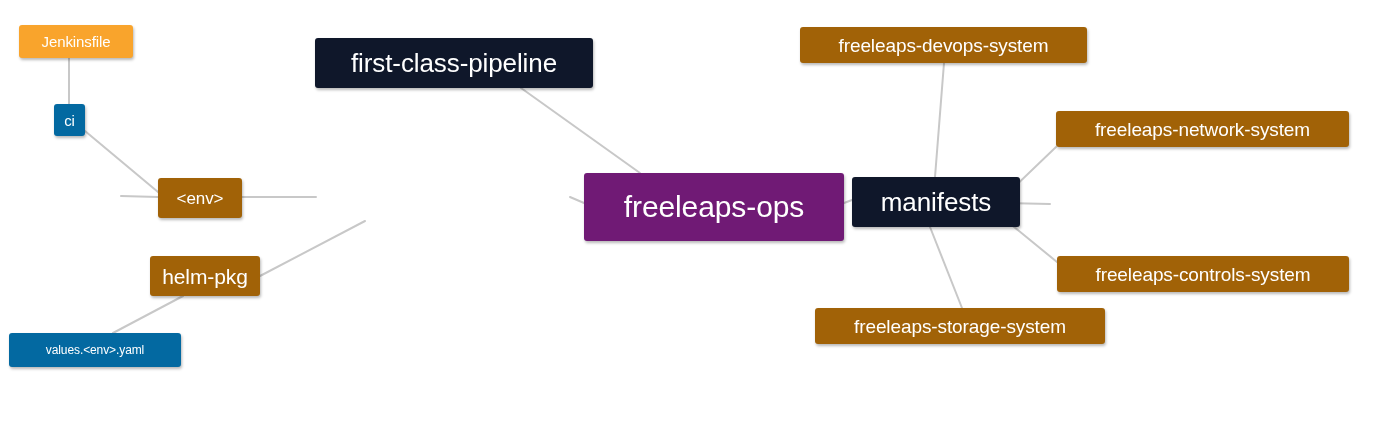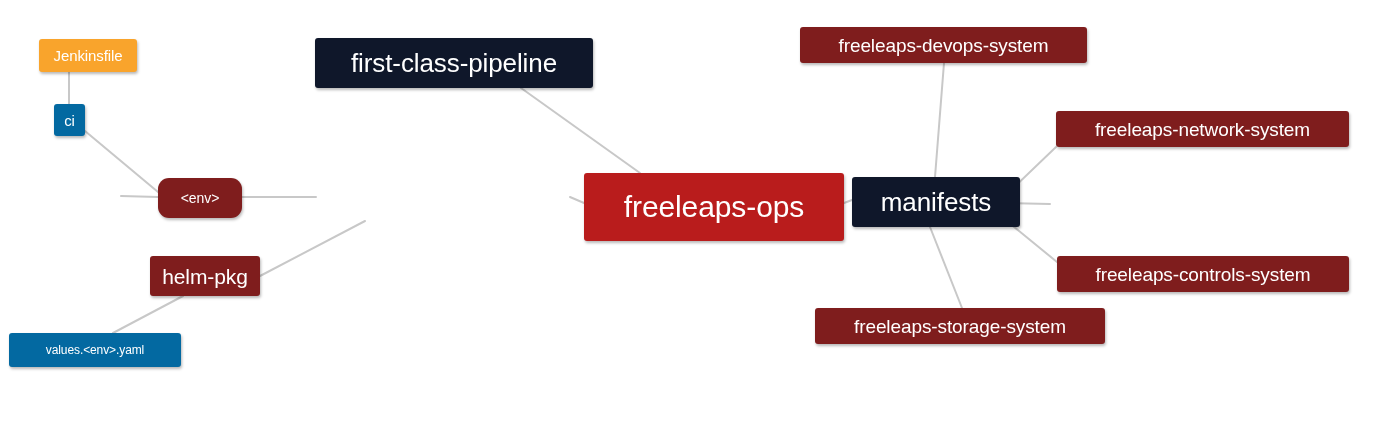--- a/index.html
+++ b/index.html
@@ -34,23 +34,23 @@
     align-items: center;
     justify-content: center;
     color: #ffffff;
     white-space: nowrap;
     border-radius: 3px;
     box-shadow: 1px 2px 3px rgba(0,0,0,0.28);
     line-height: 1;
     letter-spacing: -0.1px;
     z-index: 3;
   }
-  .n-root    { background: #b91c1c; }
+  .n-root    { background: #701a75; }
   .n-blue    { background: #0f172a; }
-  .n-green   { background: #7f1d1d; }
+  .n-green   { background: #a16207; }
   .n-orange  { background: #f9a42c; }
   .n-red     { background: #0369a1; }
 </style>
 </head>
 <body>
 
 <div id="canvas">
   <svg id="edges" viewBox="0 0 1390 421" preserveAspectRatio="none">
       <line x1="69" y1="58" x2="69" y2="104" stroke="#c8c8c8" stroke-width="2" stroke-linecap="round"></line>
       <line x1="85" y1="131" x2="158" y2="192" stroke="#c8c8c8" stroke-width="2" stroke-linecap="round"></line>
@@ -63,22 +63,22 @@
       <line x1="844" y1="203" x2="852" y2="200" stroke="#c8c8c8" stroke-width="2" stroke-linecap="round"></line>
       <line x1="944" y1="63" x2="935" y2="177" stroke="#c8c8c8" stroke-width="2" stroke-linecap="round"></line>
       <line x1="1056" y1="147" x2="1008" y2="193" stroke="#c8c8c8" stroke-width="2" stroke-linecap="round"></line>
       <line x1="1050" y1="204" x2="1008" y2="203" stroke="#c8c8c8" stroke-width="2" stroke-linecap="round"></line>
       <line x1="1057" y1="262" x2="1008" y2="222" stroke="#c8c8c8" stroke-width="2" stroke-linecap="round"></line>
       <line x1="962" y1="308" x2="930" y2="227" stroke="#c8c8c8" stroke-width="2" stroke-linecap="round"></line>
     </svg>
 <div class="node n-root" style="left: 584px; top: 173px; width: 260px; height: 68px; font-size: 30px;">freeleaps-ops</div>
     <div class="node n-blue" style="left: 315px; top: 38px; width: 278px; height: 50px; font-size: 26px;">first-class-pipeline</div>
     <div class="node n-blue" style="left: 852px; top: 177px; width: 168px; height: 50px; font-size: 26px;">manifests</div>
-    <div class="node n-green" style="left: 158px; top: 178px; width: 84px; height: 40px; font-size: 14px; border-radius: 11px;">&lt;env&gt;</div>
+    <div class="node n-green" style="left: 158px; top: 178px; width: 84px; height: 40px; font-size: 17px;">&lt;env&gt;</div>
     <div class="node n-green" style="left: 150px; top: 256px; width: 110px; height: 40px; font-size: 21px;">helm-pkg</div>
     <div class="node n-green" style="left: 800px; top: 27px; width: 287px; height: 36px; font-size: 19px;">freeleaps-devops-system</div>
     <div class="node n-green" style="left: 1056px; top: 111px; width: 293px; height: 36px; font-size: 19px;">freeleaps-network-system</div>
     <div class="node n-green" style="left: 1057px; top: 256px; width: 292px; height: 36px; font-size: 19px;">freeleaps-controls-system</div>
     <div class="node n-green" style="left: 815px; top: 308px; width: 290px; height: 36px; font-size: 19px;">freeleaps-storage-system</div>
-    <div class="node n-orange" style="left: 19px; top: 39px; width: 98px; height: 33px; font-size: 15px; margin-left: 20px;">Jenkinsfile</div>
+    <div class="node n-orange" style="left: 19px; top: 25px; width: 114px; height: 33px; font-size: 15px;">Jenkinsfile</div>
     <div class="node n-red" style="left: 54px; top: 104px; width: 31px; height: 32px; font-size: 15px;">ci</div>
     <div class="node n-red" style="left: 9px; top: 333px; width: 172px; height: 34px; font-size: 12px;">values.&lt;env&gt;.yaml</div>
   </div>
 
 </body></html>

